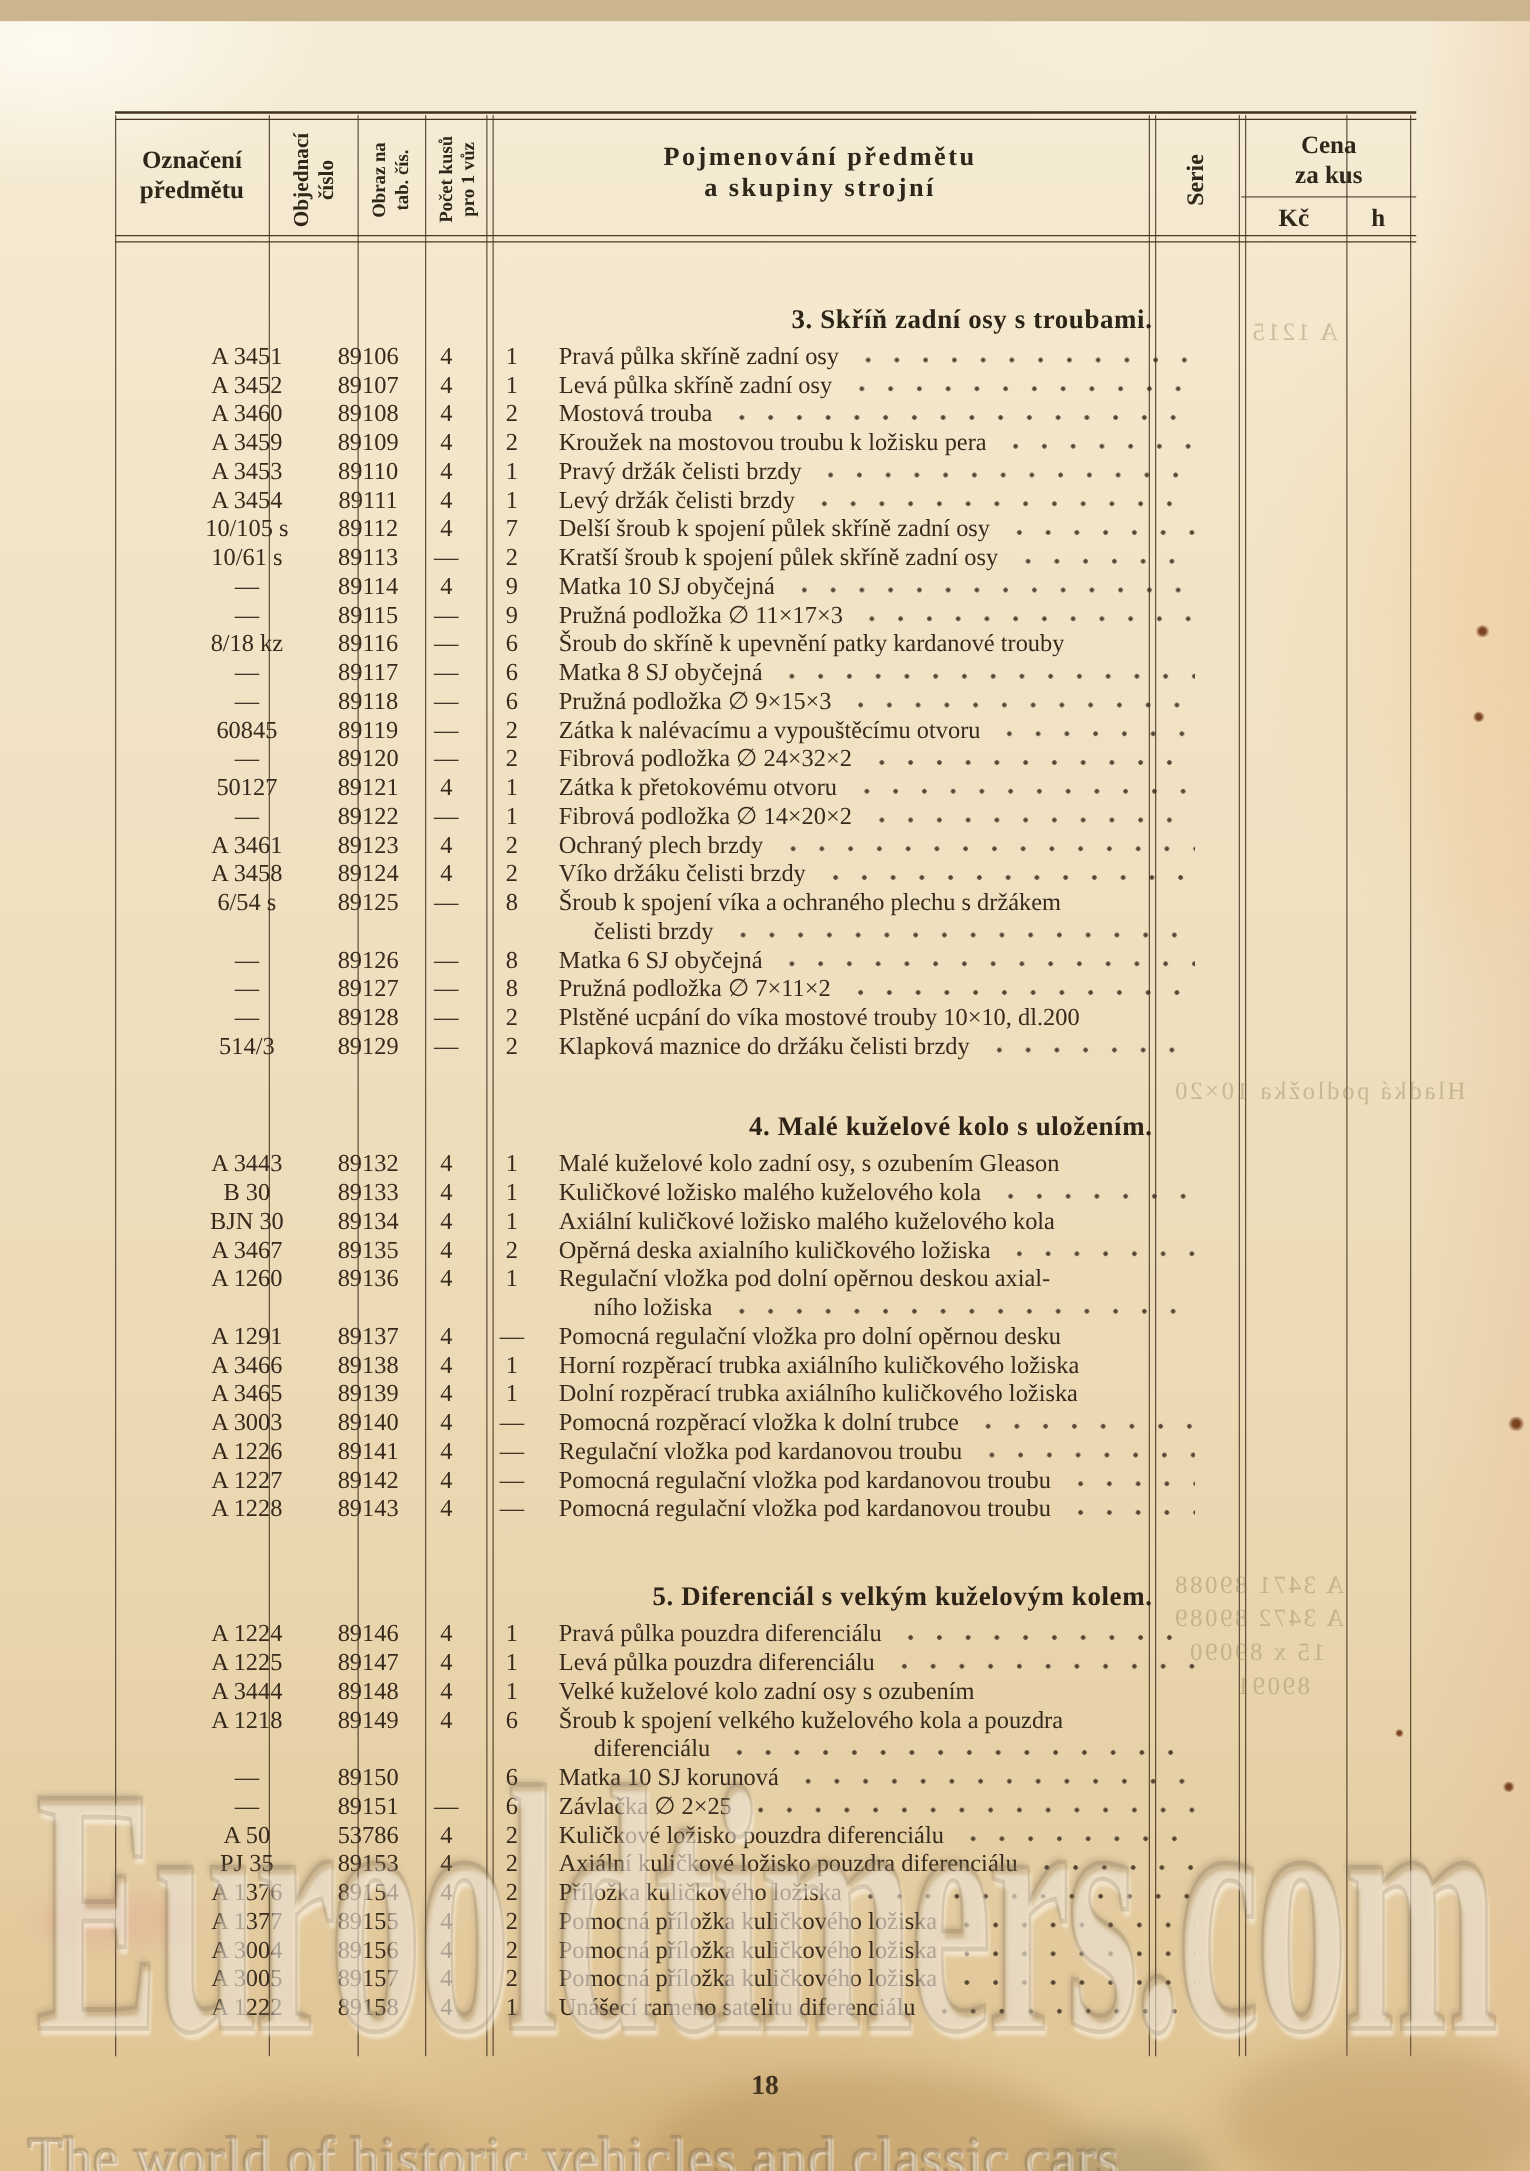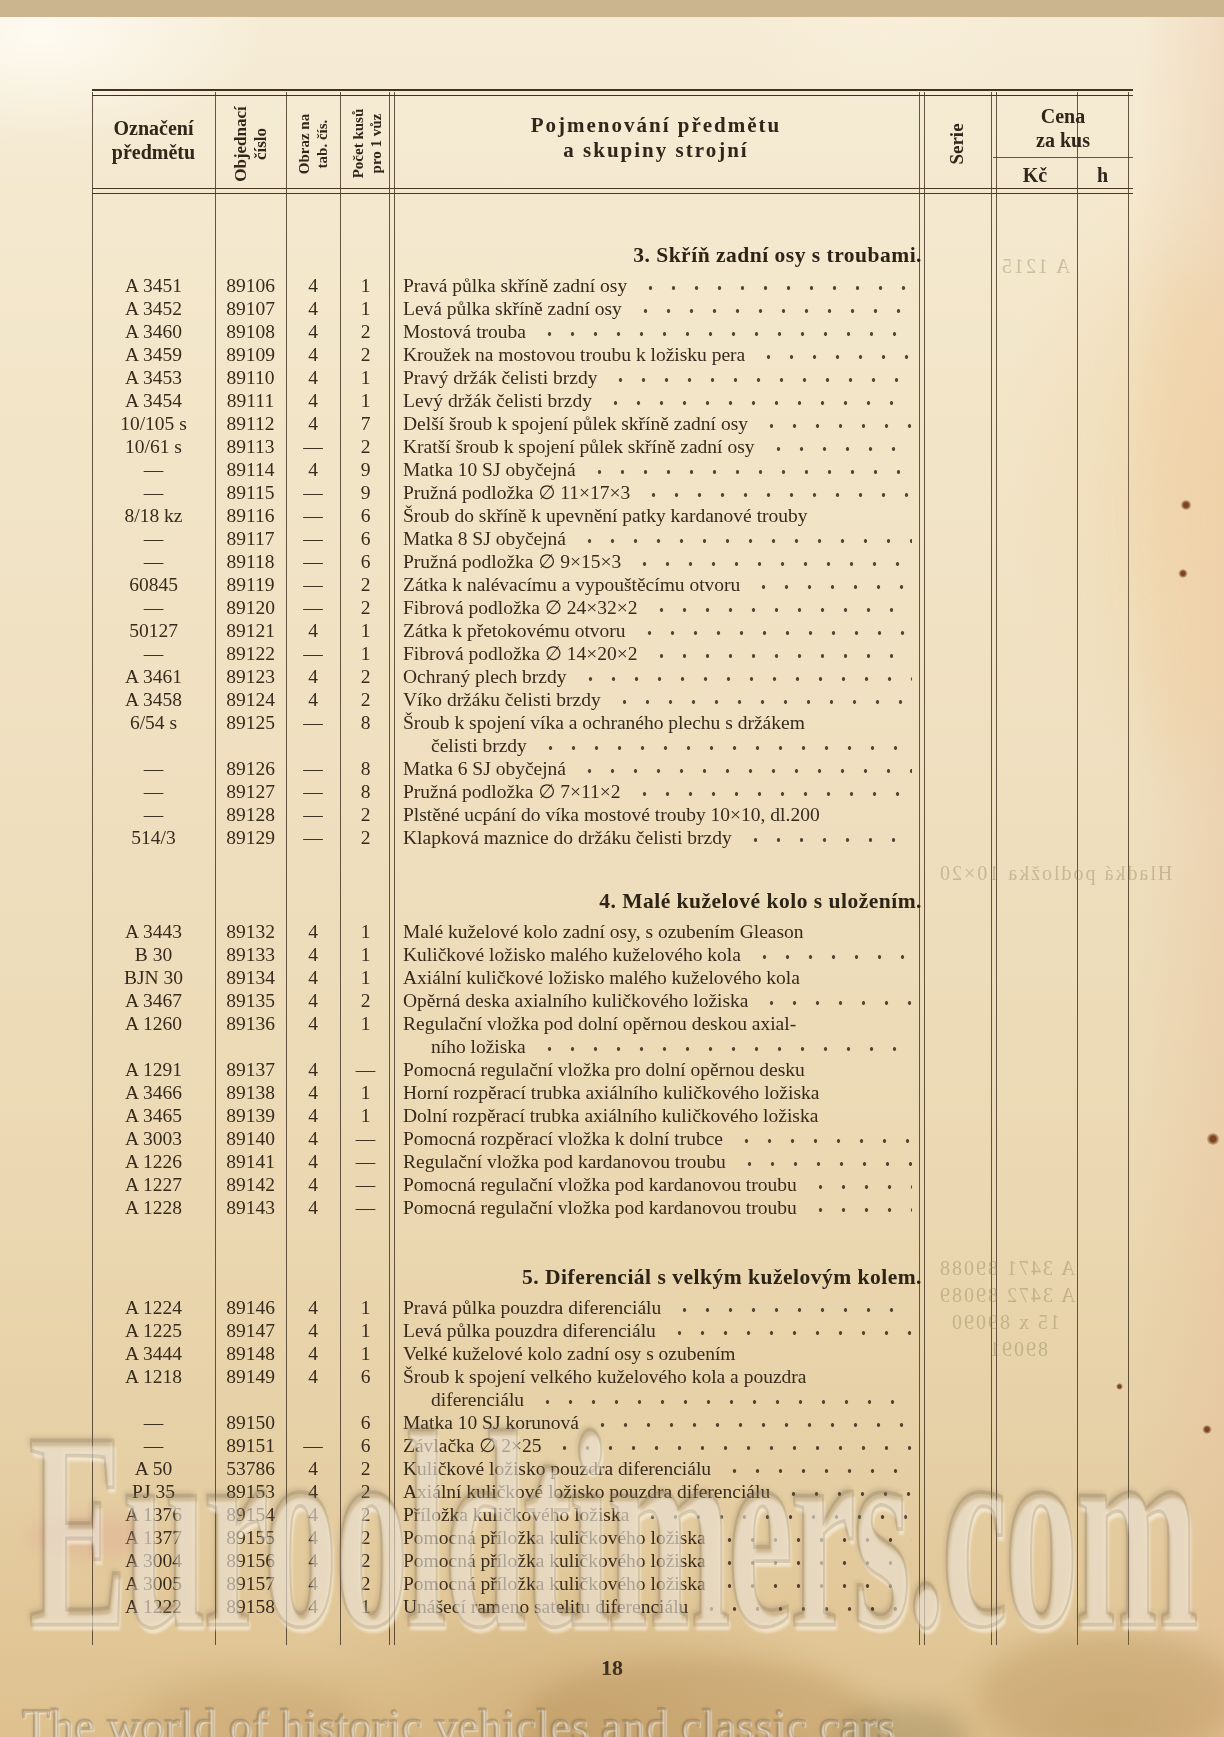--- a/index.html
+++ b/index.html
@@ -34,21 +34,21 @@
   .rot{position:absolute;display:flex;flex-direction:column;justify-content:center;align-items:center;transform:rotate(-90deg);}
   .h-order{left:205px;top:92px;width:92px;height:70px;font-size:17px;}
   .h-image{left:267px;top:100px;width:92px;height:54px;font-size:15px;}
   .h-qty{left:320px;top:101px;width:92px;height:51px;font-size:15px;}
   .h-serie{left:911px;top:91px;width:92px;height:72px;font-size:19px;}
   
   .tbody{position:absolute;left:92px;top:178px;width:1036px;z-index:2;}
   .section-title{margin:48px 0 6px 299px;width:531px;text-align:right;font-weight:bold;font-size:21.5px;letter-spacing:.5px;color:#2d2316;}
   .section:nth-child(2) .section-title{margin-top:40px;}
   .section:nth-child(3) .section-title{margin-top:46px;}
-  .row{display:grid;grid-template-columns:123px 71px 54px 51px 531px;align-items:start;font-size:19.5px;line-height:23px;color:#362a1d;}
+  .row{display:grid;grid-template-columns:123px 71px 54px 51px 531px;align-items:start;font-size:19.5px;line-height:23px;color:#362a1d;padding-left:44px;}
   .cell{text-align:center;}
   .cell.name{text-align:left;padding:0 6px 0 12px;}
   .nline{display:flex;align-items:flex-end;}
   .nline.l2 .txt{padding-left:28px;}
   .leader{flex:1 1 auto;height:10px;align-self:flex-end;margin:0 4px 4px 10px;
     background-image:radial-gradient(circle, rgba(58,44,30,.85) 1.5px, rgba(58,44,30,0) 2.1px);
     background-size:23px 10px;background-repeat:repeat-x;background-position:2px 50%;}
   
   .page-number{position:absolute;left:0;top:1638px;width:1224px;text-align:center;font-size:22px;font-weight:bold;color:#2b2117;z-index:3;}
   .wm-main{position:absolute;left:8px;top:1372px;width:1208px;text-align:center;white-space:nowrap;

